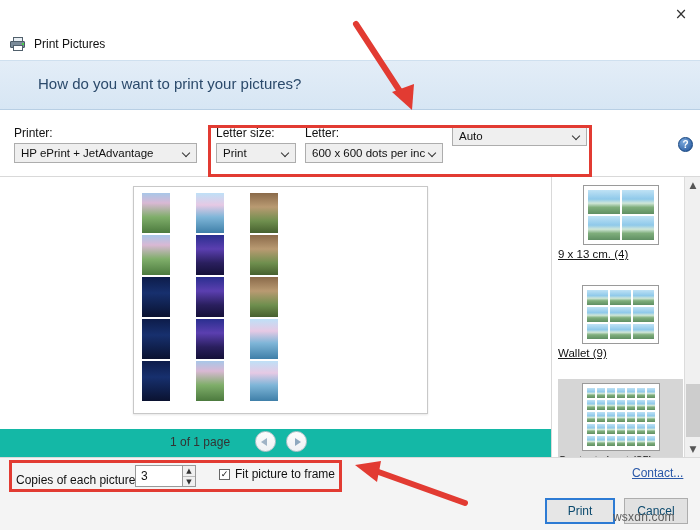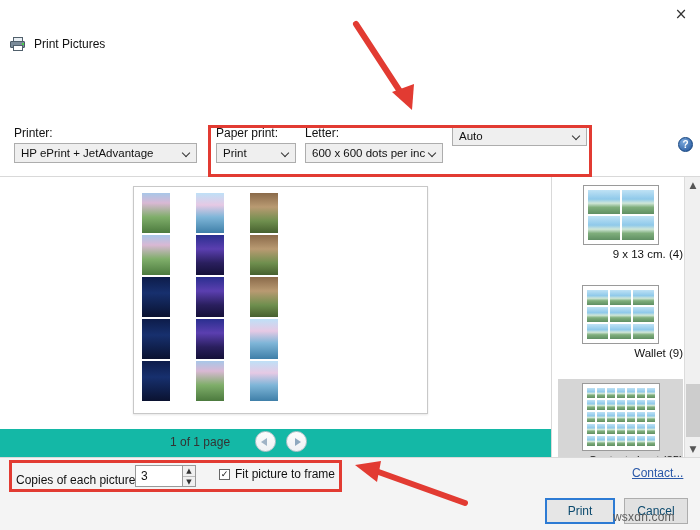--- a/index.html
+++ b/index.html
@@ -69,21 +69,21 @@
   .navbtn:after{content:"";position:absolute;left:7px;top:6px;width:0;height:0;
     border-top:4px solid transparent;border-bottom:4px solid transparent;}
   .nav-prev{left:255px;}
   .nav-prev:after{border-right:6px solid #9fb3c6;left:5px;}
   .nav-next{left:286px;}
   .nav-next:after{border-left:6px solid #8ea8bf;left:8px;}
 
   
   .rpanel{position:absolute;left:551px;top:177px;width:149px;height:280px;
     background:#fff;border-left:1px solid #d9d9d9;box-sizing:border-box;}
-  .lay{position:absolute;left:6px;width:125px;text-align:right;box-sizing:border-box;padding:4px 0 3px;}
+  .lay{position:absolute;left:6px;width:125px;text-align:left;box-sizing:border-box;padding:4px 0 3px;text-decoration:underline;}
   .lay.sel{background:#d6d6d6;}
   .lay .thumb{margin:0 auto;border:1px solid #9a9a9a;background:#fff;box-sizing:border-box;
     display:flex;flex-wrap:wrap;align-content:flex-start;justify-content:center;}
   .lay .nm{font-size:11.5px;color:#111;margin-top:3px;display:block;}
   .ph{background:linear-gradient(#bfe2f5 0%,#8fc9ea 38%,#cfe6d8 55%,#7fae7c 72%,#5f8f63 100%);}
 
   .sb{position:absolute;left:684px;top:177px;width:16px;height:280px;background:#f0f0f0;
      border-left:1px solid #dcdcdc;box-sizing:border-box;}
   .sb-arrow{position:absolute;left:0;width:16px;height:16px;display:flex;align-items:center;
      justify-content:center;font-size:9px;color:#555;font-family:"DejaVu Sans",sans-serif;}
@@ -133,32 +133,35 @@
   <div class="appbar">
     <span class="printer-ico">
       <span class="body"></span>
         <span class="top"></span>
         <span class="out"></span>
         <span class="led"></span>
     </span>
     <span class="app-title">Print Pictures</span>
   </div>
 
+  <div class="banner">
+    <div class="banner-text">How do you want to print your pictures?</div>
+  </div>
 
   <div class="settings">
     <div class="fld" style="left:14px;top:15px;width:183px;">
       <span class="lbl">Printer:</span>
       <div class="combo" style="width:183px;">
         <span class="cv">HP ePrint + JetAdvantage</span>
         <span class="chev"></span>
       </div>
     </div>
 
     <div class="fld" style="left:216px;top:15px;width:80px;">
-      <span class="lbl">Paper print:</span>
+      <span class="lbl">Letter size:</span>
       <div class="combo" style="width:80px;">
         <span class="cv">Print</span>
         <span class="chev"></span>
       </div>
     </div>
 
     <div class="fld" style="left:305px;top:15px;width:138px;">
       <span class="lbl">Letter:</span>
       <div class="combo" style="width:138px;">
         <span class="cv">600 x 600 dots per inch</span>

